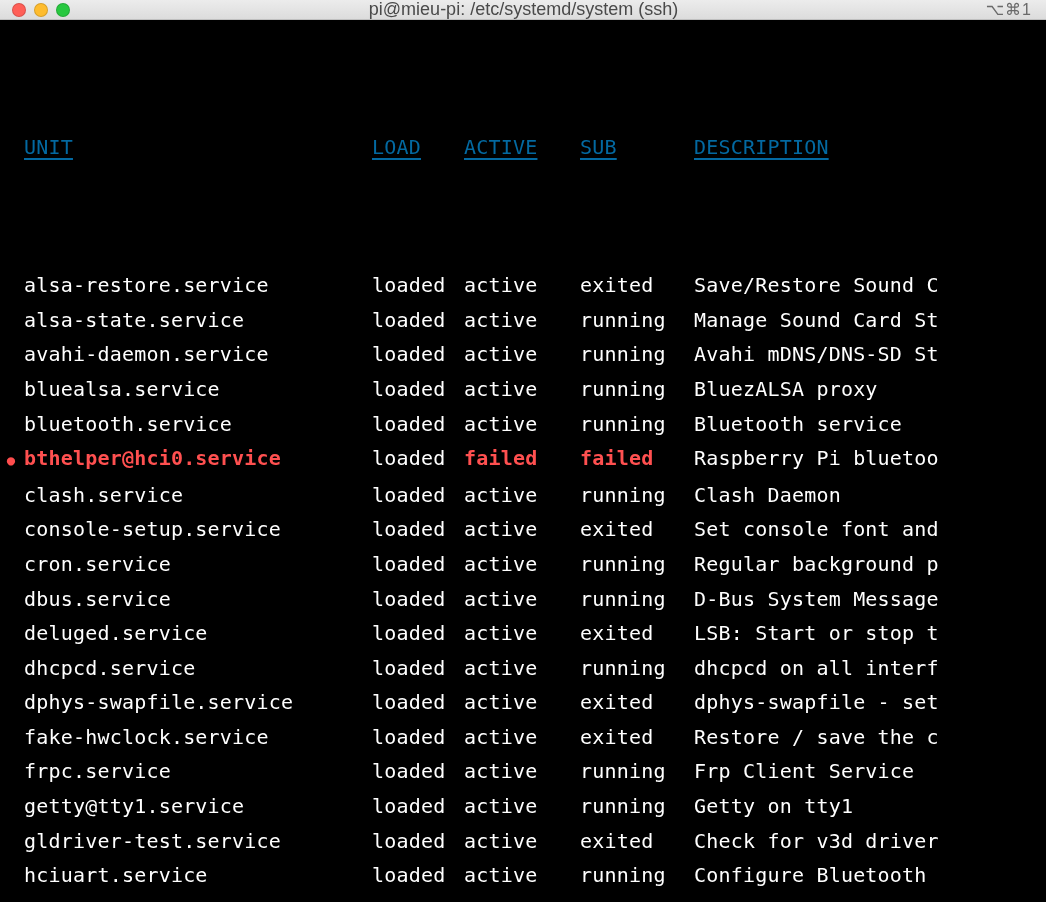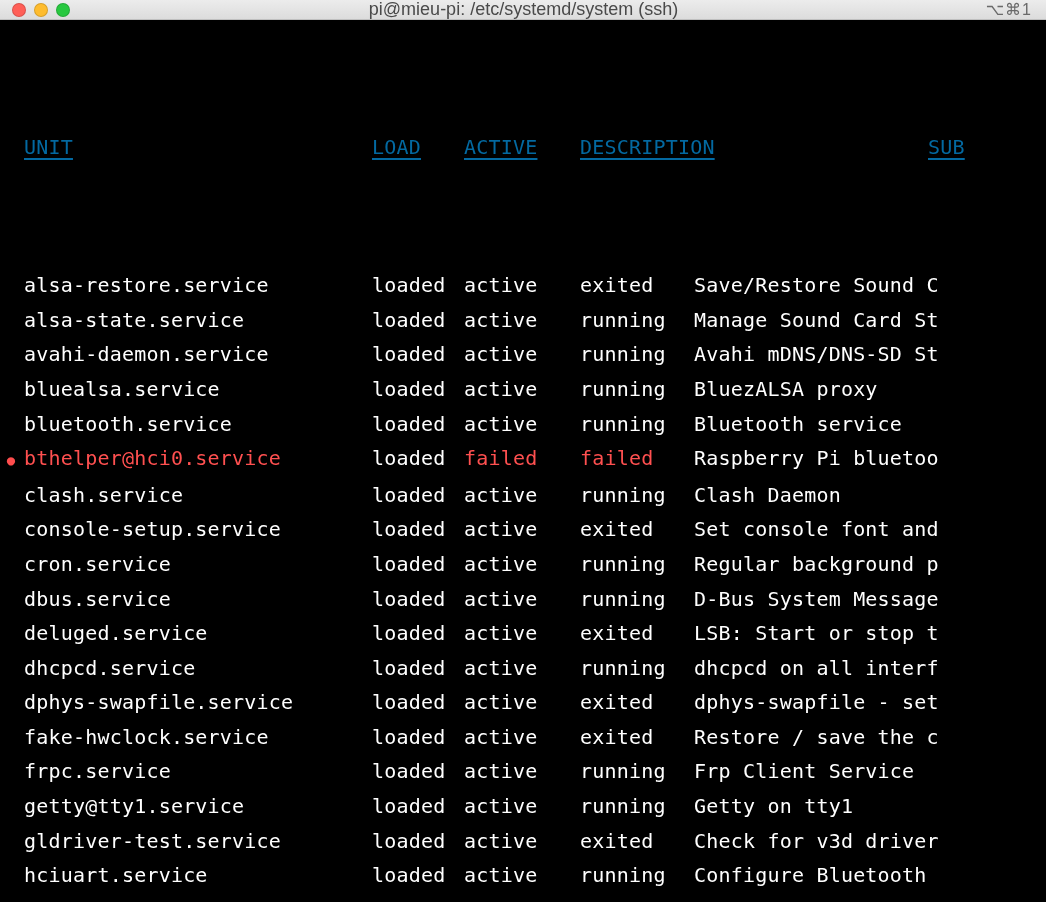--- a/index.html
+++ b/index.html
@@ -84,21 +84,21 @@
   .bullet.failed {
     color: #ff4d4d;
   }
   .bullet.failed::before { content: "●"; font-size: 14px; }
   .cell { display: inline-block; }
   .c-unit   { width: 348px; }
   .c-load   { width: 92px; }
   .c-active { width: 116px; }
   .c-sub    { width: 114px; }
   .c-desc   { flex: 1; overflow: hidden; }
-  .fail { color: #ff5050; font-weight: 400; }
+  .fail { color: #ff5050; font-weight: 700; }
 </style>
 </head>
 <body>
 
 <div class="window">
 
   <div class="titlebar">
     <div class="traffic">
       <div class="tl-btn tl-close"></div>
       <div class="tl-btn tl-min"></div>
@@ -108,22 +108,22 @@
     <div class="titlebar-right">⌥⌘1</div>
   </div>
 
   <div class="term">
 
     <div class="row">
       <span class="bullet"></span>
       <span class="cell c-unit hdr">UNIT</span>
       <span class="cell c-load hdr">LOAD</span>
       <span class="cell c-active hdr">ACTIVE</span>
+      <span class="cell c-sub hdr">SUB</span>
       <span class="cell c-desc hdr">DESCRIPTION</span>
-      <span class="cell c-sub hdr">SUB</span>
     </div>
 
     <div id="rows"><div class="row"><span class="bullet"></span><span class="cell c-unit">alsa-restore.service</span><span class="cell c-load">loaded</span><span class="cell c-active">active</span><span class="cell c-sub">exited</span><span class="cell c-desc">Save/Restore Sound C</span></div><div class="row"><span class="bullet"></span><span class="cell c-unit">alsa-state.service</span><span class="cell c-load">loaded</span><span class="cell c-active">active</span><span class="cell c-sub">running</span><span class="cell c-desc">Manage Sound Card St</span></div><div class="row"><span class="bullet"></span><span class="cell c-unit">avahi-daemon.service</span><span class="cell c-load">loaded</span><span class="cell c-active">active</span><span class="cell c-sub">running</span><span class="cell c-desc">Avahi mDNS/DNS-SD St</span></div><div class="row"><span class="bullet"></span><span class="cell c-unit">bluealsa.service</span><span class="cell c-load">loaded</span><span class="cell c-active">active</span><span class="cell c-sub">running</span><span class="cell c-desc">BluezALSA proxy</span></div><div class="row"><span class="bullet"></span><span class="cell c-unit">bluetooth.service</span><span class="cell c-load">loaded</span><span class="cell c-active">active</span><span class="cell c-sub">running</span><span class="cell c-desc">Bluetooth service</span></div><div class="row"><span class="bullet failed"></span><span class="cell c-unit fail">bthelper@hci0.service</span><span class="cell c-load">loaded</span><span class="cell c-active fail">failed</span><span class="cell c-sub fail">failed</span><span class="cell c-desc">Raspberry Pi bluetoo</span></div><div class="row"><span class="bullet"></span><span class="cell c-unit">clash.service</span><span class="cell c-load">loaded</span><span class="cell c-active">active</span><span class="cell c-sub">running</span><span class="cell c-desc">Clash Daemon</span></div><div class="row"><span class="bullet"></span><span class="cell c-unit">console-setup.service</span><span class="cell c-load">loaded</span><span class="cell c-active">active</span><span class="cell c-sub">exited</span><span class="cell c-desc">Set console font and</span></div><div class="row"><span class="bullet"></span><span class="cell c-unit">cron.service</span><span class="cell c-load">loaded</span><span class="cell c-active">active</span><span class="cell c-sub">running</span><span class="cell c-desc">Regular background p</span></div><div class="row"><span class="bullet"></span><span class="cell c-unit">dbus.service</span><span class="cell c-load">loaded</span><span class="cell c-active">active</span><span class="cell c-sub">running</span><span class="cell c-desc">D-Bus System Message</span></div><div class="row"><span class="bullet"></span><span class="cell c-unit">deluged.service</span><span class="cell c-load">loaded</span><span class="cell c-active">active</span><span class="cell c-sub">exited</span><span class="cell c-desc">LSB: Start or stop t</span></div><div class="row"><span class="bullet"></span><span class="cell c-unit">dhcpcd.service</span><span class="cell c-load">loaded</span><span class="cell c-active">active</span><span class="cell c-sub">running</span><span class="cell c-desc">dhcpcd on all interf</span></div><div class="row"><span class="bullet"></span><span class="cell c-unit">dphys-swapfile.service</span><span class="cell c-load">loaded</span><span class="cell c-active">active</span><span class="cell c-sub">exited</span><span class="cell c-desc">dphys-swapfile - set</span></div><div class="row"><span class="bullet"></span><span class="cell c-unit">fake-hwclock.service</span><span class="cell c-load">loaded</span><span class="cell c-active">active</span><span class="cell c-sub">exited</span><span class="cell c-desc">Restore / save the c</span></div><div class="row"><span class="bullet"></span><span class="cell c-unit">frpc.service</span><span class="cell c-load">loaded</span><span class="cell c-active">active</span><span class="cell c-sub">running</span><span class="cell c-desc">Frp Client Service</span></div><div class="row"><span class="bullet"></span><span class="cell c-unit">getty@tty1.service</span><span class="cell c-load">loaded</span><span class="cell c-active">active</span><span class="cell c-sub">running</span><span class="cell c-desc">Getty on tty1</span></div><div class="row"><span class="bullet"></span><span class="cell c-unit">gldriver-test.service</span><span class="cell c-load">loaded</span><span class="cell c-active">active</span><span class="cell c-sub">exited</span><span class="cell c-desc">Check for v3d driver</span></div><div class="row"><span class="bullet"></span><span class="cell c-unit">hciuart.service</span><span class="cell c-load">loaded</span><span class="cell c-active">active</span><span class="cell c-sub">running</span><span class="cell c-desc">Configure Bluetooth</span></div><div class="row"><span class="bullet"></span><span class="cell c-unit">ifupdown-pre.service</span><span class="cell c-load">loaded</span><span class="cell c-active">active</span><span class="cell c-sub">exited</span><span class="cell c-desc">Helper to synchroniz</span></div></div>
 
     
 
     
   </div>
 </div>
 

